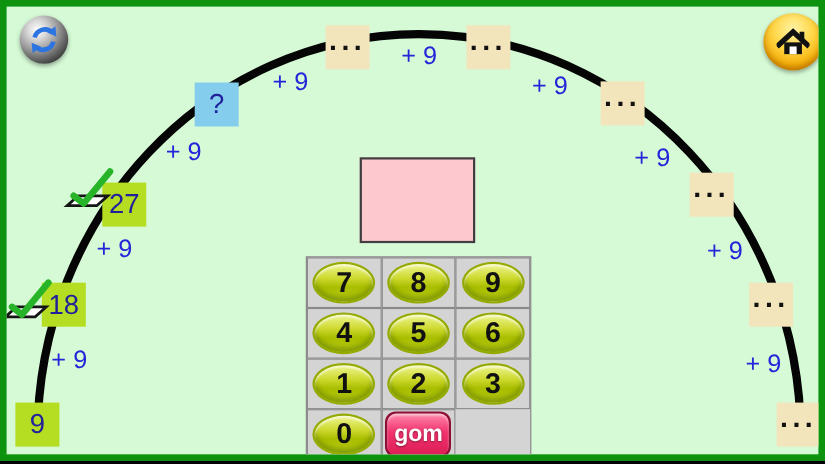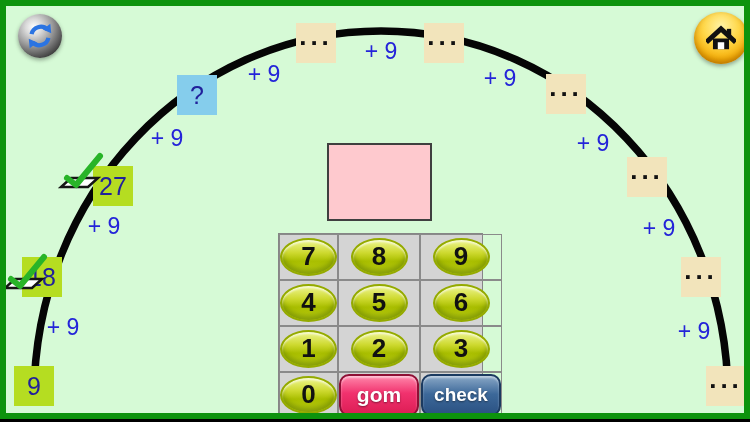--- a/index.html
+++ b/index.html
@@ -43,21 +43,21 @@
   
   .keypad{position:absolute;left:272px;top:227px;width:205px;height:186px;z-index:3;
           display:grid;grid-template-columns:repeat(3,1fr);grid-template-rows:repeat(4,1fr);
           background:#d4d4d4;border:1px solid #868686;box-sizing:border-box;}
   .cell{border:1px solid #8a8a8a;display:flex;align-items:center;justify-content:center;}
   .keybtn{width:57px;height:38px;border-radius:50%;cursor:pointer;
           border:2px solid #94aa00;color:#111;font-weight:bold;font-size:26px;line-height:1;
           font-family:"Liberation Sans",sans-serif;padding:0 0 2px 0;
           background:linear-gradient(180deg,#eef58f 0%,#cdd92e 38%,#a9be00 62%,#bacd10 100%);
           box-shadow:inset 0 2px 2px rgba(255,255,255,.65), inset 0 -4px 5px rgba(70,100,0,.45);}
-  .actbtn{width:80px;height:42px;border-radius:10px;cursor:pointer;color:#fff;font-weight:bold;
+  .actbtn{width:60px;height:42px;border-radius:10px;cursor:pointer;color:#fff;font-weight:bold;
           font-family:"Liberation Sans",sans-serif;padding:0;
           text-shadow:0 1px 2px rgba(0,0,0,.45);}
   .erase-btn{font-size:21px;border:2px solid #8e0f35;
           background:linear-gradient(180deg,#ff87ab 0%,#f1326e 45%,#dd1d55 100%);
           box-shadow:inset 0 2px 2px rgba(255,255,255,.5);}
   .check-btn{font-size:19px;border:2px solid #1b3a60;
           background:linear-gradient(180deg,#8aa8c7 0%,#3c6899 48%,#2b5283 100%);
           box-shadow:inset 0 2px 2px rgba(255,255,255,.45);}
 
   .bottom-edge{position:absolute;left:0;bottom:0;width:750px;height:3px;background:#000;z-index:9;}
@@ -86,21 +86,21 @@
         <rect x="19.5" y="3" width="4" height="8" fill="#111"></rect>
         <path d="M2 14 L14 3 L26 14" fill="none" stroke="#111" stroke-width="4.5" stroke-linecap="square"></path>
         <rect x="6.5" y="12" width="15" height="10" fill="#111"></rect>
         <rect x="11" y="15.5" width="6" height="6.5" fill="#fff"></rect>
       </svg>
     </button>
 
     <div class="node revealed" style="left:8px;top:360px;">
       <span class="num">9</span>
       </div>
-    <div class="node revealed" style="left:16px;top:251px;">
+    <div class="node revealed" style="left:32px;top:251px;">
       <span class="num">18</span>
       </div>
     <div class="node revealed" style="left:87px;top:160px;">
       <span class="num">27</span>
       </div>
     <div class="node current" style="left:171px;top:69px;">
       <span class="num">?</span>
       </div>
     <div class="node hidden" style="left:290px;top:17px;">
       <span class="dots">...</span>
@@ -171,20 +171,17 @@
         </div>
       <div class="cell">
         <button class="keybtn">3</button>
         </div>
       <div class="cell">
         <button class="keybtn">0</button>
         </div>
       <div class="cell">
         <button class="actbtn erase-btn">gom</button>
         </div>
-      <div class="cell">
-        <button class="actbtn check-btn">check</button>
-        </div>
     </div>
 
   </div>
   <div class="bottom-edge"></div>
 </div>
 
 </body></html>

